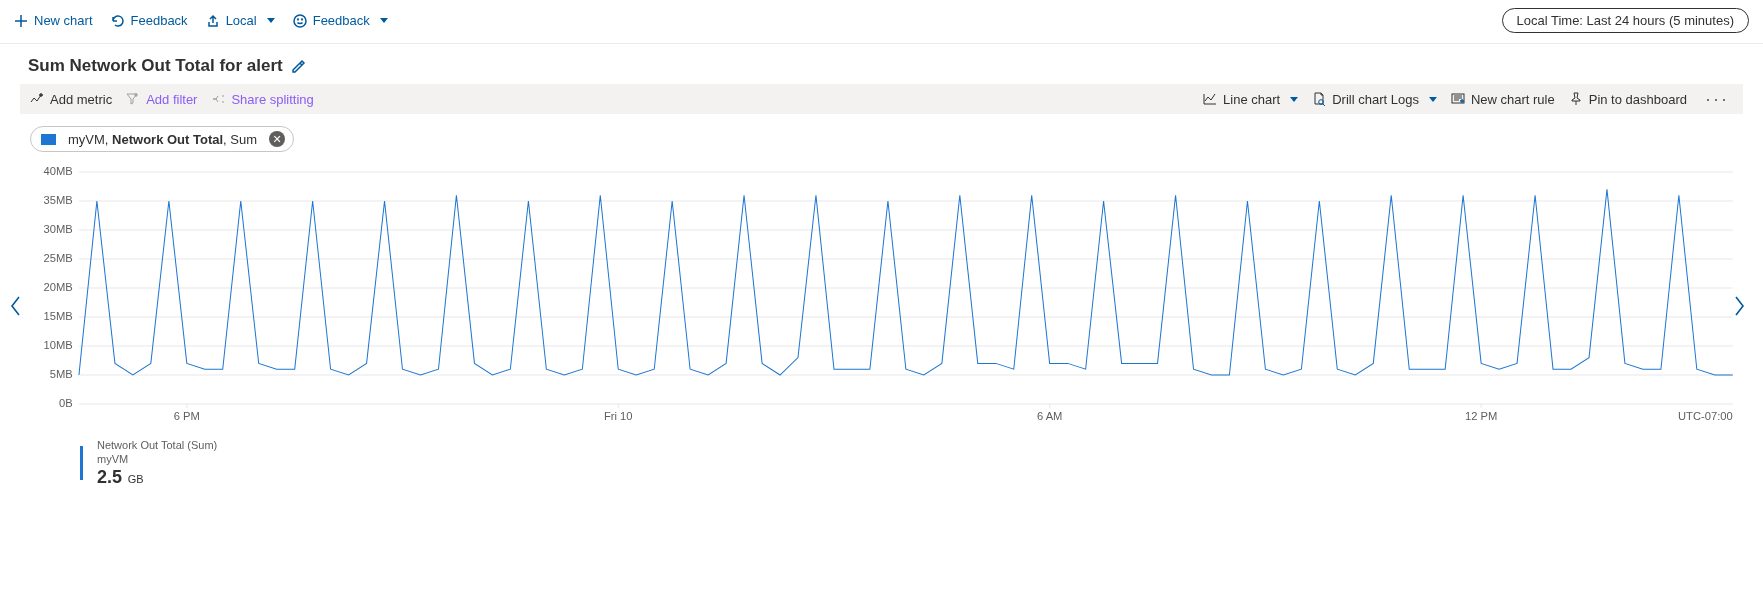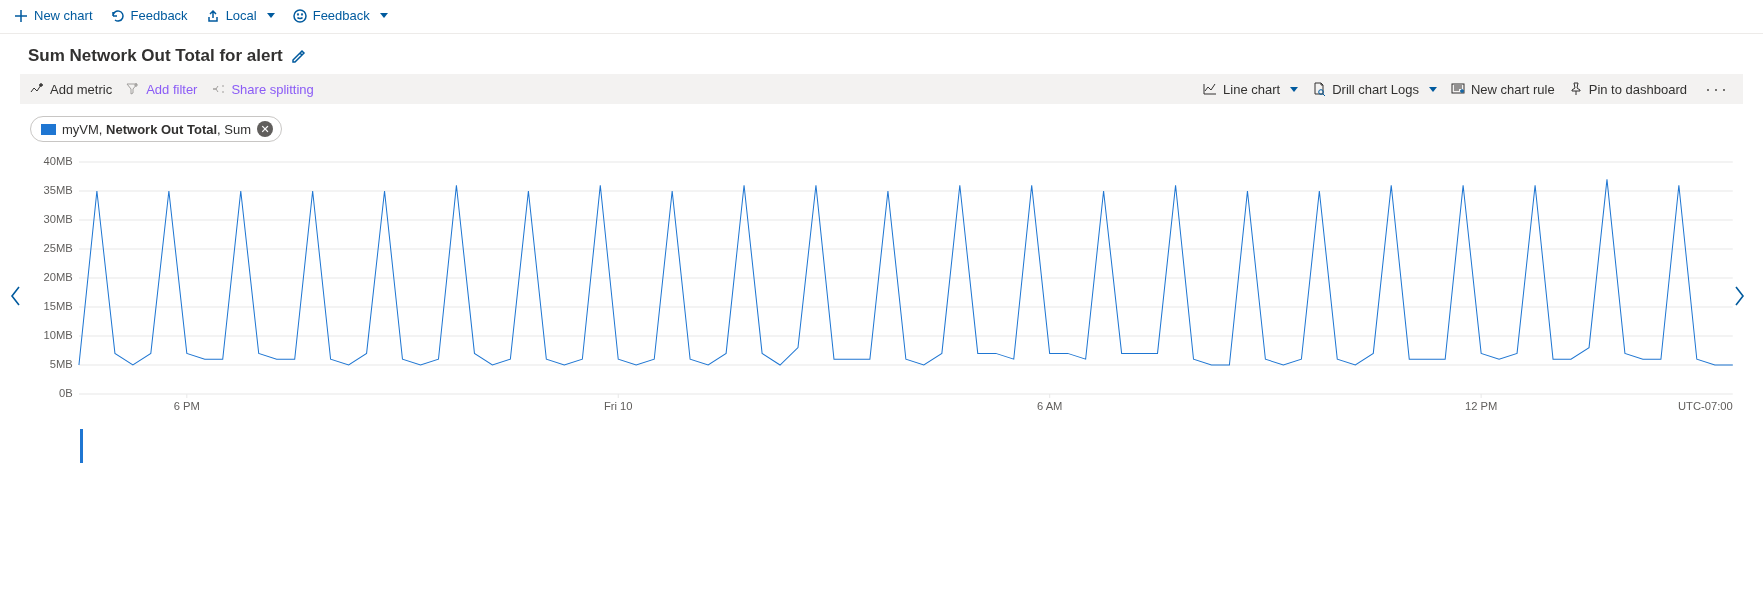--- a/index.html
+++ b/index.html
@@ -11,21 +11,21 @@
   .time-pill { border:1px solid #323130; border-radius:14px; padding:4px 14px; font-size:13px; color:#323130; cursor:pointer; }
   .chart-title-row { display:flex; align-items:center; gap:8px; padding:12px 20px 8px 28px; font-size:17px; font-weight:600; }
   .chart-title-row svg { width:15px; height:15px; stroke:#005a9e; fill:none; stroke-width:1.5; cursor:pointer; }
   .sub-toolbar { display:flex; align-items:center; justify-content:space-between; background:#f3f2f1; margin:0 20px; padding:6px 10px; }
   .sub-left, .sub-right { display:flex; gap:14px; }
   .sub-cmd { display:inline-flex; align-items:center; gap:6px; font-size:13px; cursor:pointer; }
   .sub-cmd svg { width:14px; height:14px; }
   .muted { color:#8b5cf6; }
   .muted svg { stroke:#a19f9d; fill:none; }
   .chip-row { padding:12px 20px 8px 30px; }
-  .chip { display:inline-flex; align-items:center; gap:6px; border:1px solid #c8c6c4; border-radius:14px; padding:4px 8px 4px 10px; font-size:13px; cursor:pointer; }
+  .chip { display:inline-flex; align-items:center; gap:12px; border:1px solid #c8c6c4; border-radius:14px; padding:4px 8px 4px 10px; font-size:13px; cursor:pointer; }
   .chip-icon { width:15px; height:11px; background:#1f76d2; }
   .chip-close { width:16px; height:16px; border-radius:50%; background:#605e5c; color:#fff; display:inline-flex; align-items:center; justify-content:center; font-size:11px; line-height:1; }
   .chart-area { position:relative; margin:4px 20px 0 30px; }
   .nav-arrow { position:absolute; top:130px; width:24px; height:24px; display:flex; align-items:center; justify-content:center; cursor:pointer; }
   .nav-arrow svg { width:14px; height:20px; stroke:#005a9e; fill:none; stroke-width:1.6; }
   .nav-left { left:-26px; }
   .nav-right { right:-8px; }
   .chart-svg { width:100%; height:270px; }
   .y-lbl { font-size:11px; fill:#605e5c; text-anchor:end; }
   .x-lbl { font-size:11px; fill:#605e5c; text-anchor:middle; }
@@ -64,20 +64,23 @@
     </span>
     <span class="cmd cmd-caret">
       <svg>
           <circle cx="7" cy="7" r="6"></circle>
           <circle cx="5" cy="5.5" r="0.4" fill="#005a9e"></circle>
           <circle cx="9" cy="5.5" r="0.4" fill="#005a9e"></circle>
           <path d="M4.5 8.5c1 1.3 4 1.3 5 0"></path>
         </svg>
       <span>Feedback</span>
     </span>
+  </div>
+  <div class="time-pill">
+    <span>Local Time: Last 24 hours (5 minutes)</span>
   </div>
 </div>
 
 <div class="chart-title-row">
   <span>Sum Network Out Total for alert</span>
   <svg>
       <path d="M2 11l7-7 2 2-7 7H2v-2zM9 4l2-2 2 2-2 2"></path>
     </svg>
 </div>
 
@@ -186,14 +189,22 @@
       <text class="x-lbl" x="576.9130434782609" y="256">Fri 10</text>
       <line class="grid" x1="1000.0434782608696" x2="1000.0434782608696" y1="240" y2="244"></line>
       <text class="x-lbl" x="1000.0434782608696" y="256">6 AM</text>
       <line class="grid" x1="1423.1739130434783" x2="1423.1739130434783" y1="240" y2="244"></line>
       <text class="x-lbl" x="1423.1739130434783" y="256">12 PM</text>
       <text class="tz-lbl" x="1670" y="256">UTC-07:00</text>
     </svg>
 
   <div class="legend-row">
     <div class="legend-bar"></div>
+    <div>
+      <div class="legend-text">Network Out Total (Sum)</div>
+      <div class="legend-text">myVM</div>
+      <div>
+        <span class="legend-big">2.5</span>
+        <span class="legend-unit">GB</span>
+      </div>
+    </div>
   </div>
 </div>
 
 </body></html>

